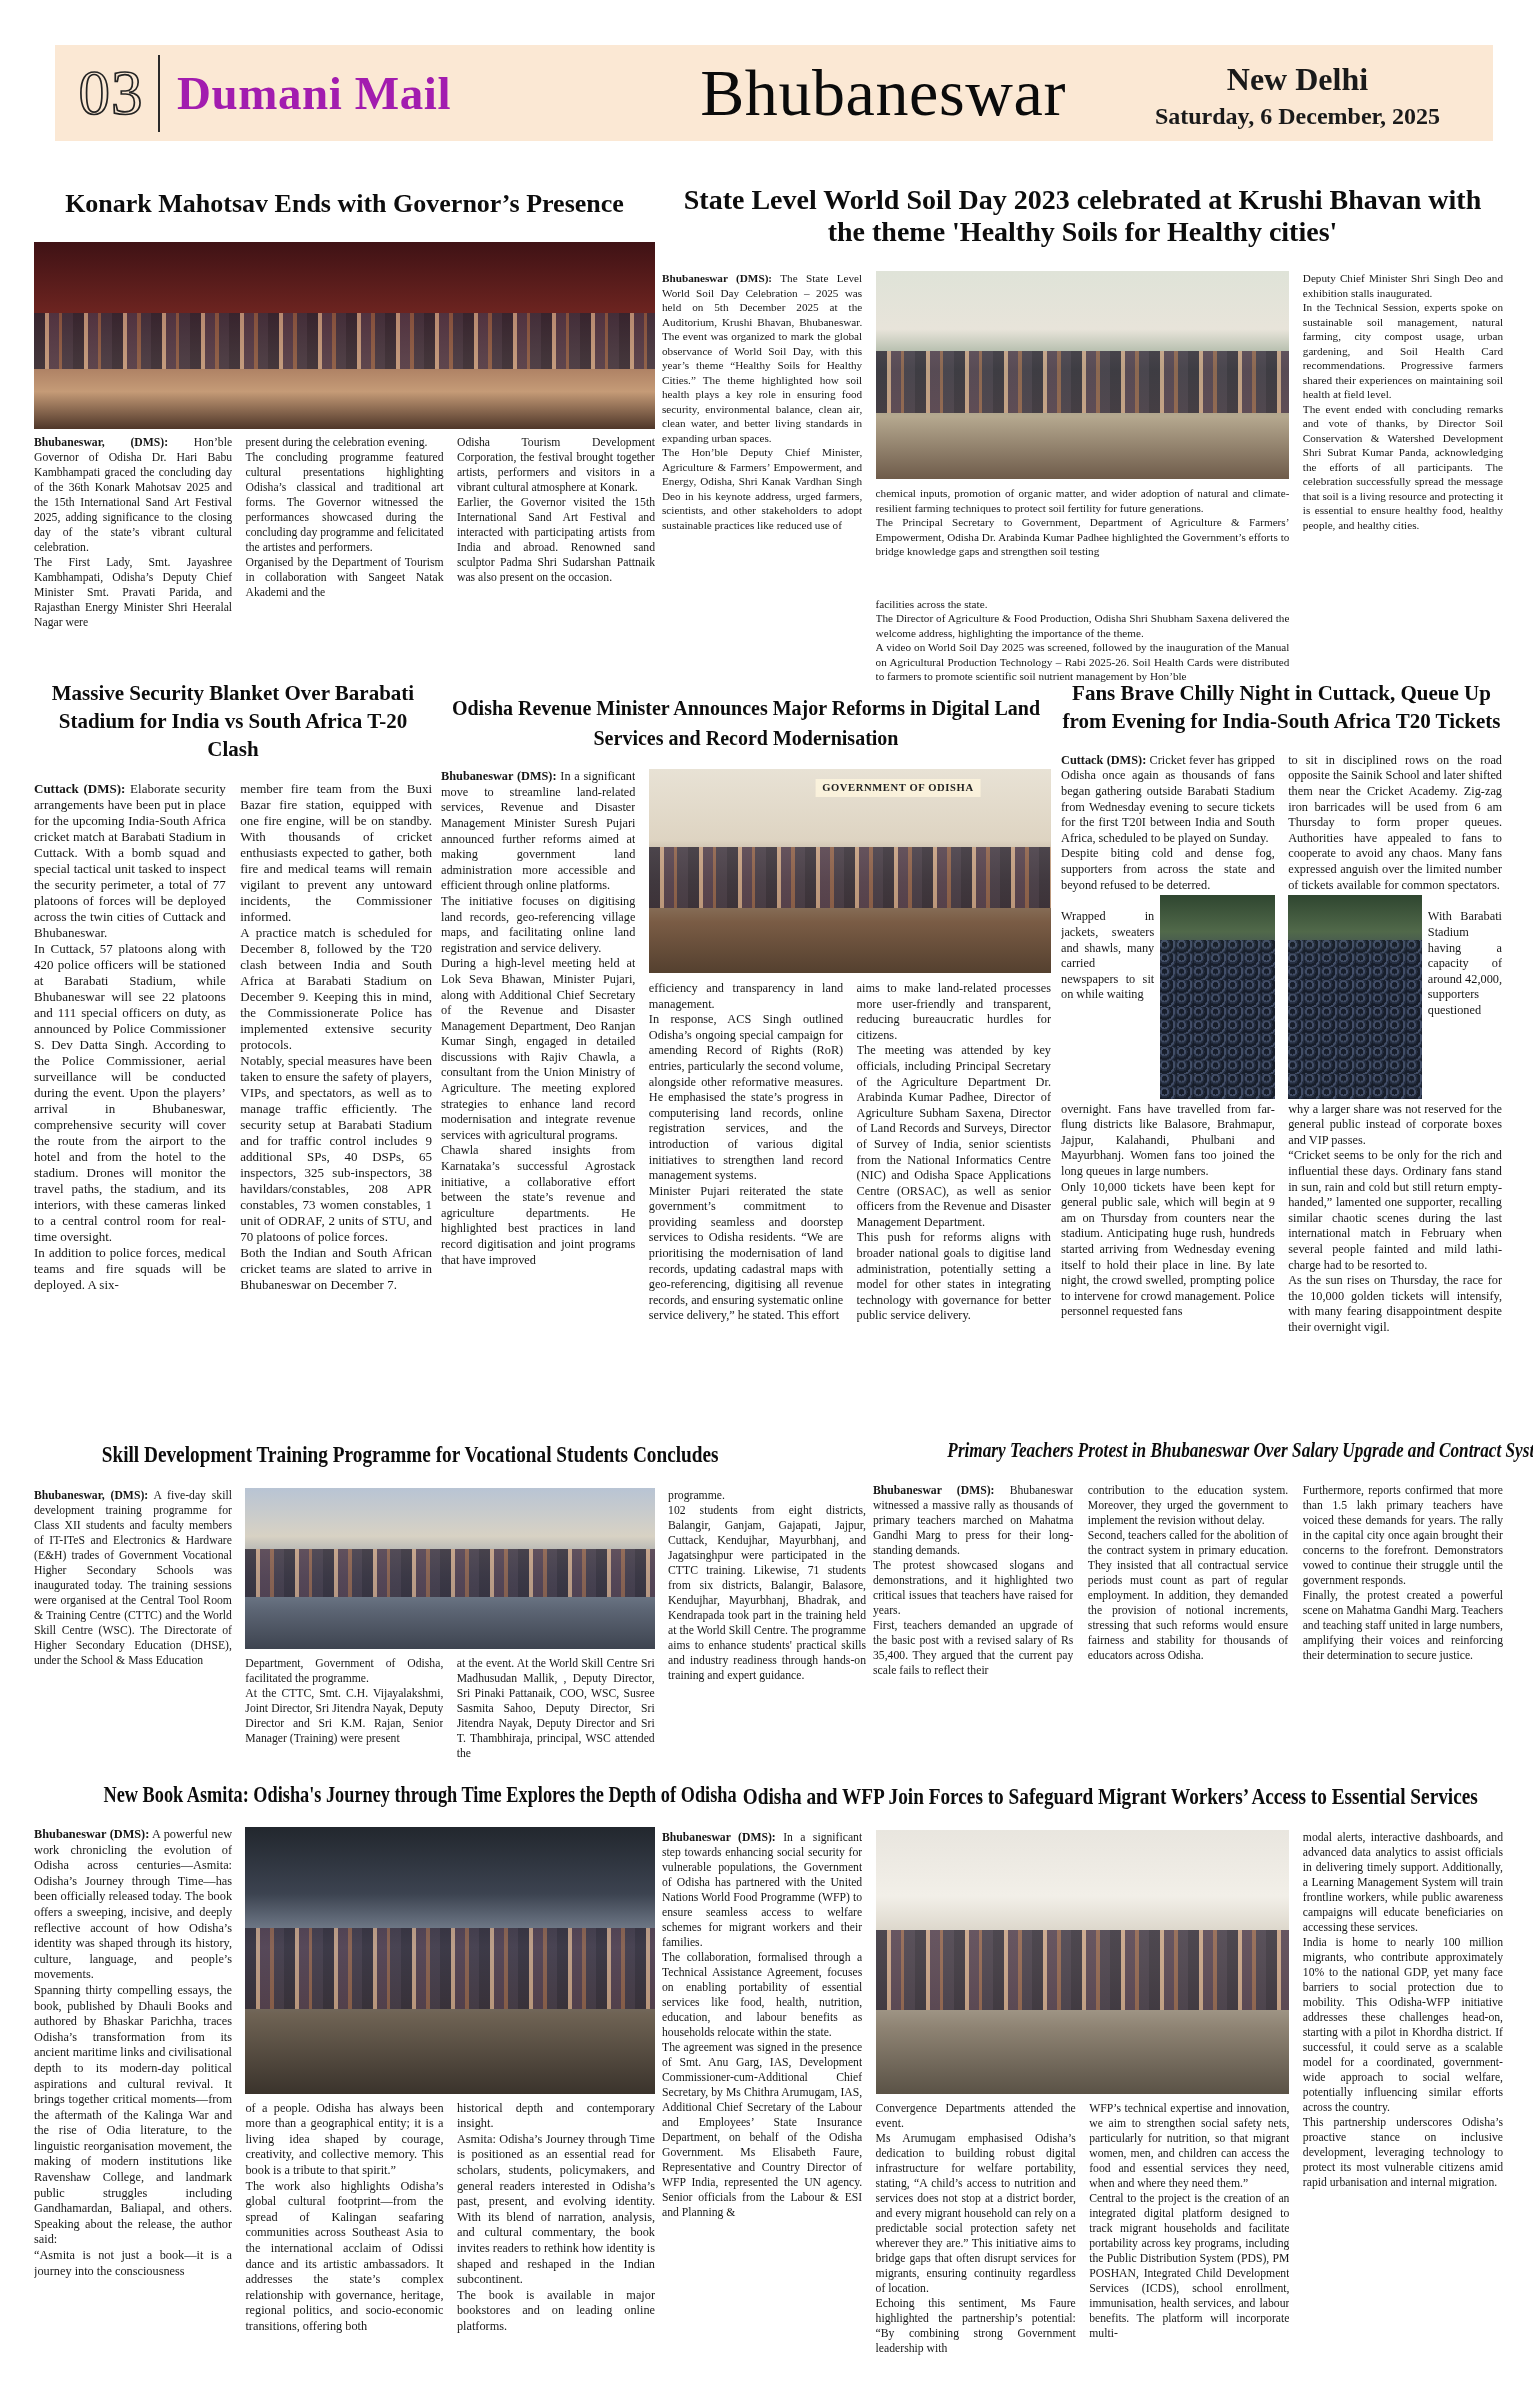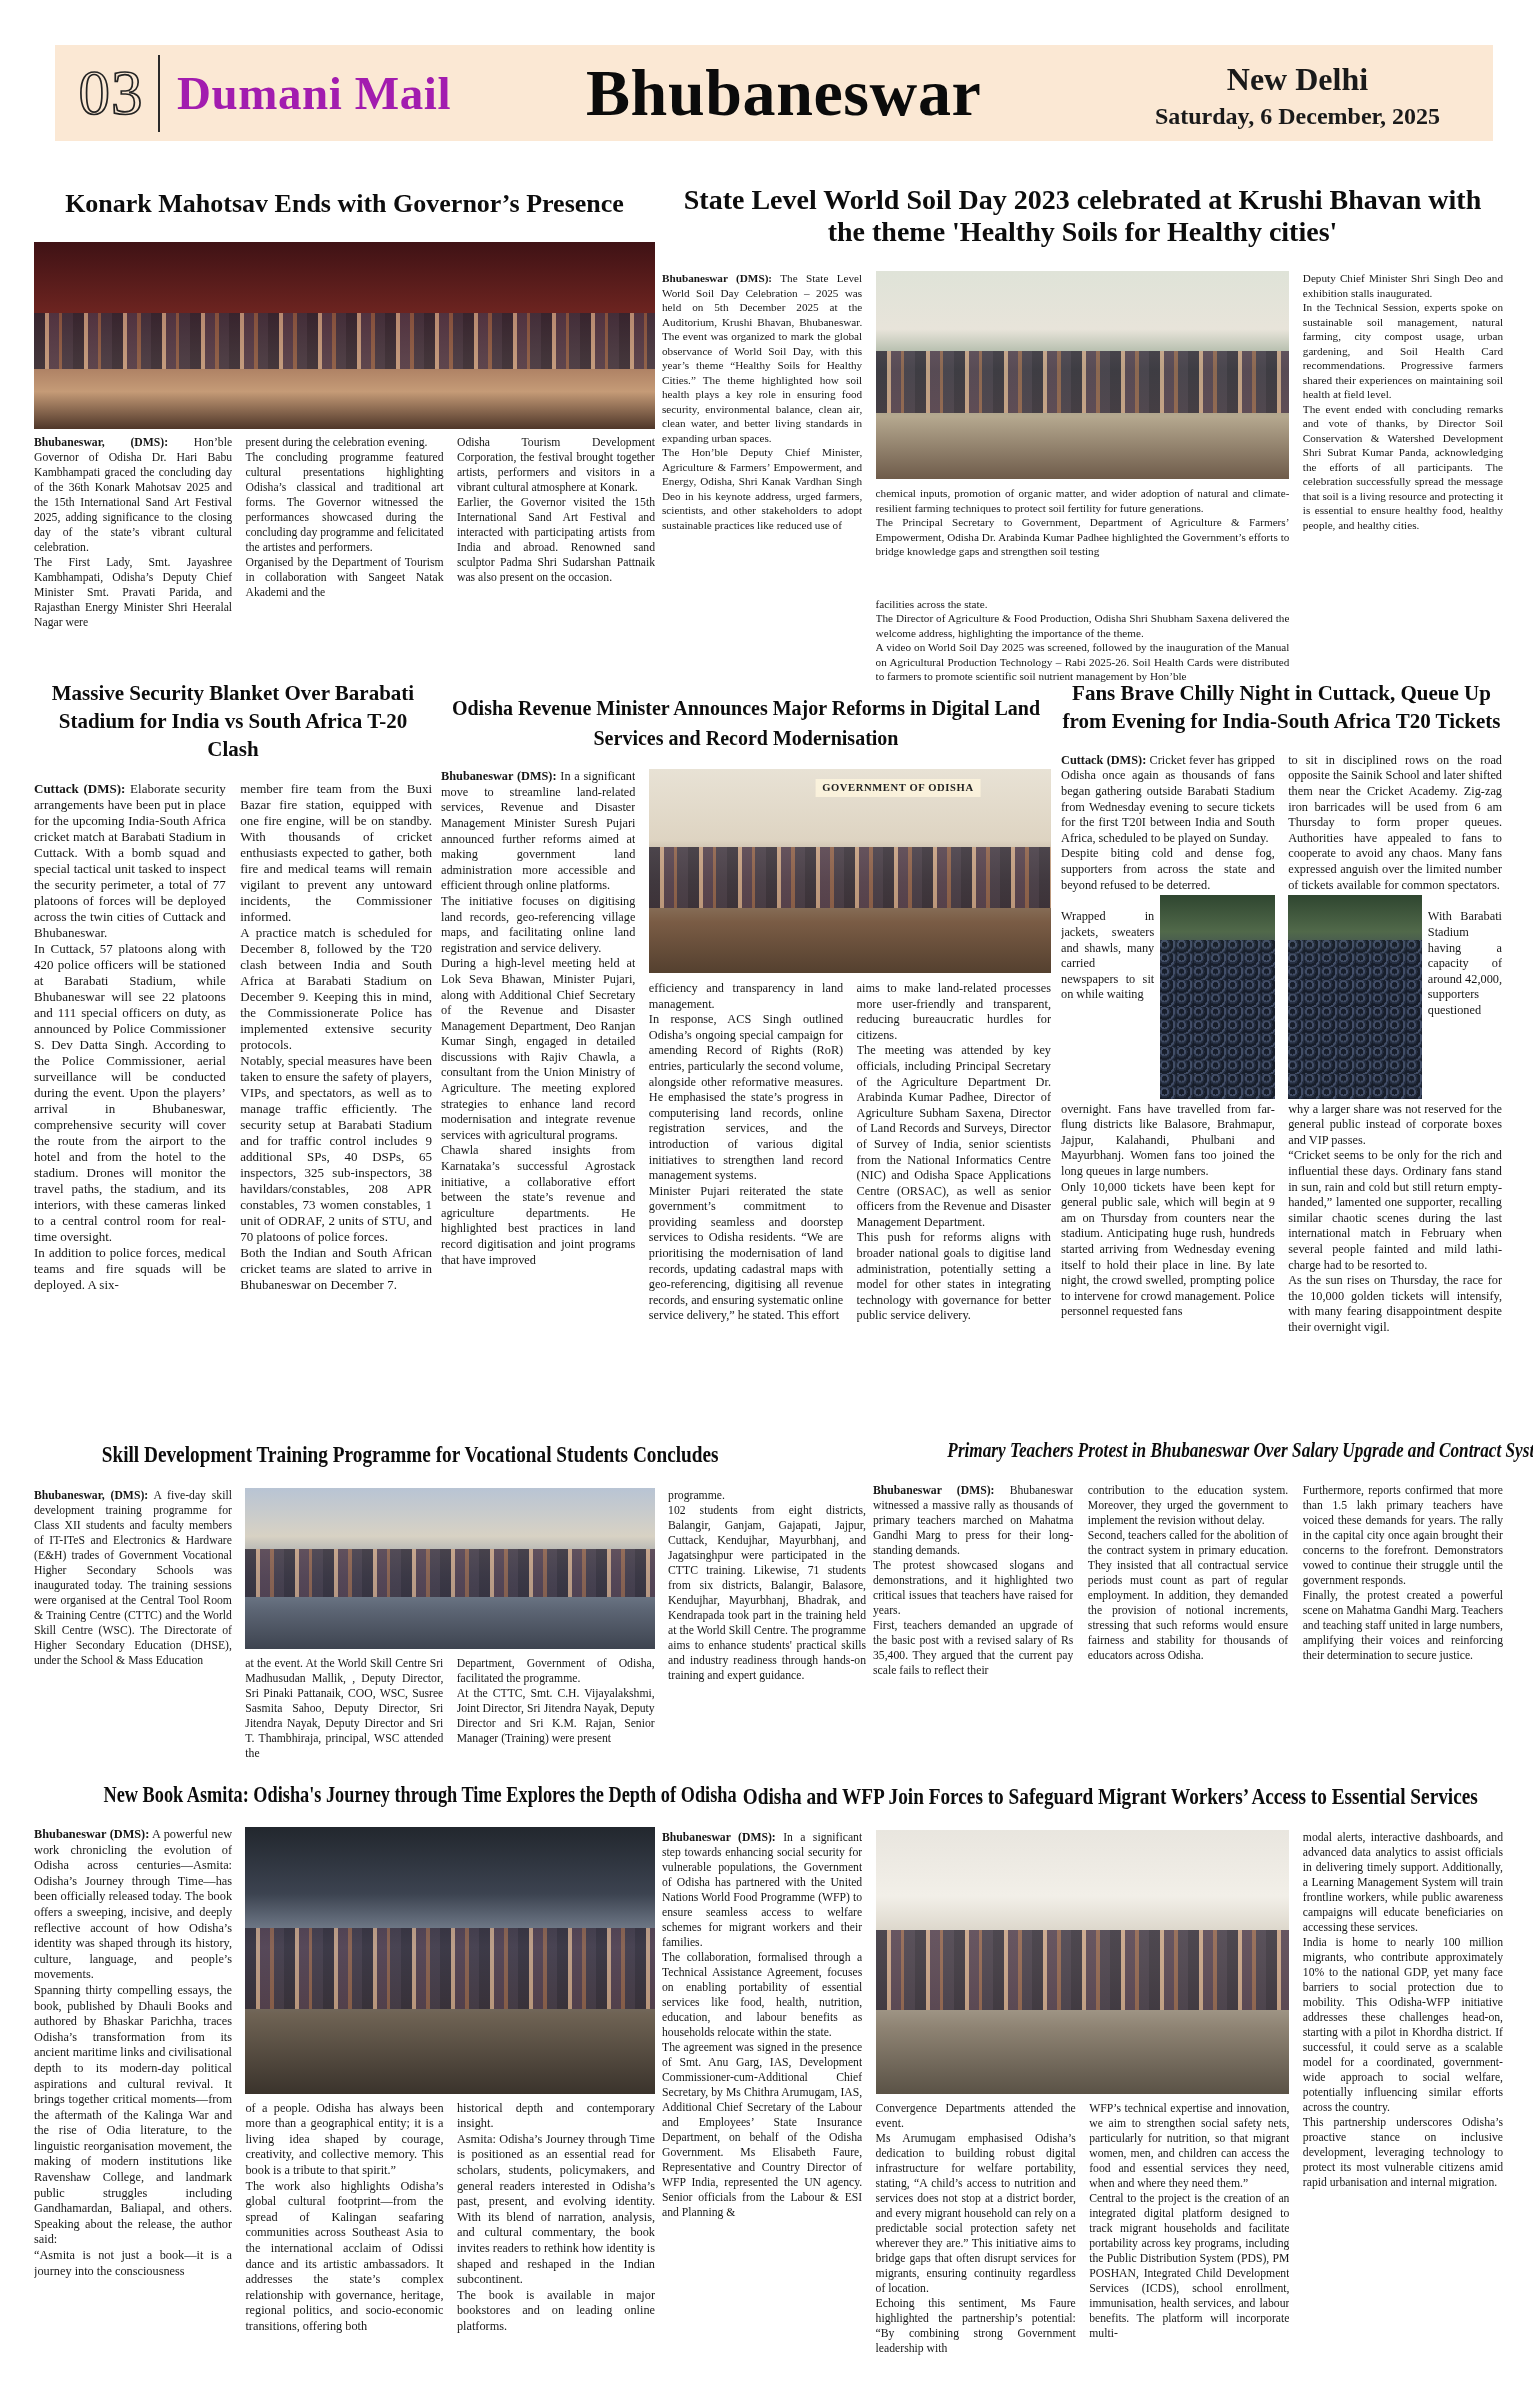--- a/index.html
+++ b/index.html
@@ -12,22 +12,22 @@
     position:absolute; left:55px; top:45px; width:1438px; height:96px;
     background:#fbe8d4; display:flex; align-items:center;
   }
   .pagenum {
     font-size:63px; line-height:1; font-weight:400; color:transparent;
     -webkit-text-stroke:1.7px #242424; margin-left:23.5px; letter-spacing:1.1px;
   }
   .mastrule { width:1.7px; height:77px; background:#2a2a2a; margin:0 17px 0 14.5px; }
   .mastname { font-size:47px; font-weight:bold; color:#a21caf; letter-spacing:0.6px; }
   .edition {
-    position:absolute; left:531px; width:480px; text-align:left;
-    font-size:66px; font-weight:bold; color:#0b0b0b; letter-spacing:0.6px;
+    position:absolute; left:531px; width:480px; text-align:right;
+    font-size:66px; font-weight:normal; color:#0b0b0b; letter-spacing:0.6px;
   }
   .mastright { position:absolute; right:53px; top:15.6px; text-align:center; color:#1a1a1a; }
   .mastloc { font-size:32px; font-weight:bold; }
   .mastdate { font-size:24px; font-weight:bold; margin-top:5.6px; }
 
   
   article { position:absolute; }
   .hl { font-weight:bold; text-align:center; color:#0d0d0d; }
   .hl .cond { display:inline-block; white-space:nowrap; transform:scaleX(.82); transform-origin:50% 50%; }
   .cols { display:flex; }
@@ -235,23 +235,23 @@
 
   <article class="a6">
     <div class="hlbox">
         <h2 class="hl"><span class="cond">Skill Development Training Programme for Vocational Students Concludes</span></h2>
       </div>
     <div class="cols">
       <div class="col"><b class="dl">Bhubaneswar, (DMS):</b> <span class="coltext">A five-day skill development training programme for Class XII students and faculty members of IT-ITeS and Electronics &amp; Hardware (E&amp;H) trades of Government Vocational Higher Secondary Schools was inaugurated today. The training sessions were organised at the Central Tool Room &amp; Training Centre (CTTC) and the World Skill Centre (WSC). The Directorate of Higher Secondary Education (DHSE), under the School &amp; Mass Education</span></div>
       <div class="midwrap">
         <div class="photo ph-skill people"></div>
         <div class="tworow">
-          <div class="col"><span class="coltext">at the event. At the World Skill Centre Sri Madhusudan Mallik, , Deputy Director, Sri Pinaki Pattanaik, COO, WSC, Susree Sasmita Sahoo, Deputy Director, Sri Jitendra Nayak, Deputy Director and Sri T. Thambhiraja, principal, WSC attended the</span></div>
           <div class="col"><span class="coltext">Department, Government of Odisha, facilitated the programme.
 At the CTTC, Smt. C.H. Vijayalakshmi, Joint Director, Sri Jitendra Nayak, Deputy Director and Sri K.M. Rajan, Senior Manager (Training) were present</span></div>
+          <div class="col"><span class="coltext">at the event. At the World Skill Centre Sri Madhusudan Mallik, , Deputy Director, Sri Pinaki Pattanaik, COO, WSC, Susree Sasmita Sahoo, Deputy Director, Sri Jitendra Nayak, Deputy Director and Sri T. Thambhiraja, principal, WSC attended the</span></div>
         </div>
       </div>
       <div class="col"><span class="coltext">programme.
 102 students from eight districts, Balangir, Ganjam, Gajapati, Jajpur, Cuttack, Kendujhar, Mayurbhanj, and Jagatsinghpur were participated in the CTTC training. Likewise, 71 students from six districts, Balangir, Balasore, Kendujhar, Mayurbhanj, Bhadrak, and Kendrapada took part in the training held at the World Skill Centre. The programme aims to enhance students' practical skills and industry readiness through hands-on training and expert guidance.</span></div>
     </div>
   </article>
 
   <article class="a7">
     <h2 class="hl"><span class="cond">Primary Teachers Protest in Bhubaneswar Over Salary Upgrade and Contract System Abolition</span></h2>
     <div class="cols">

